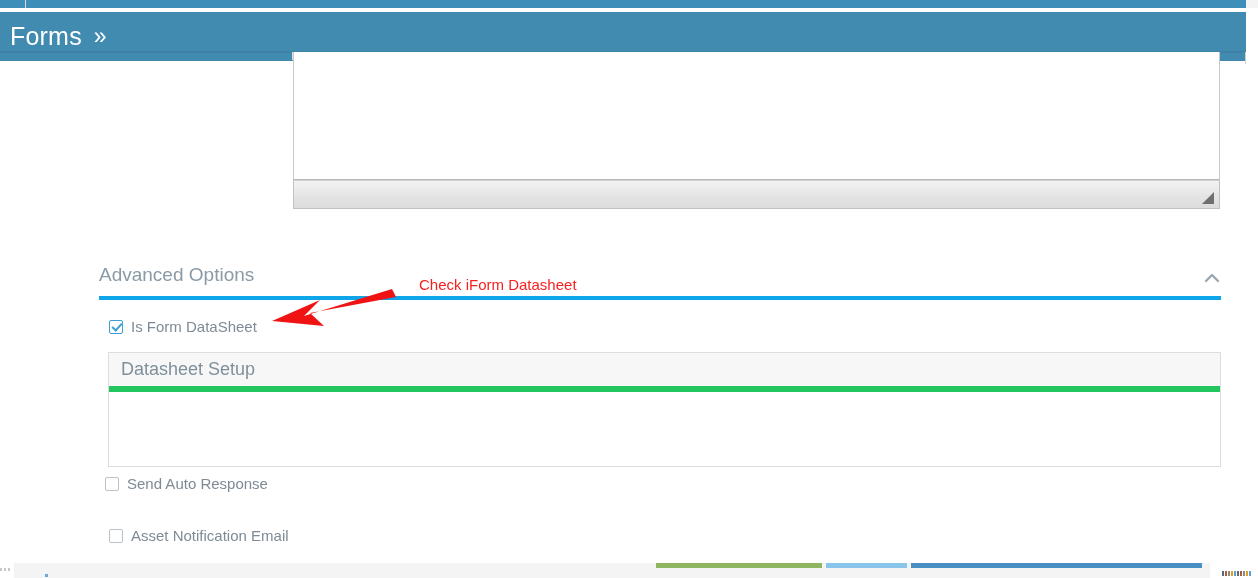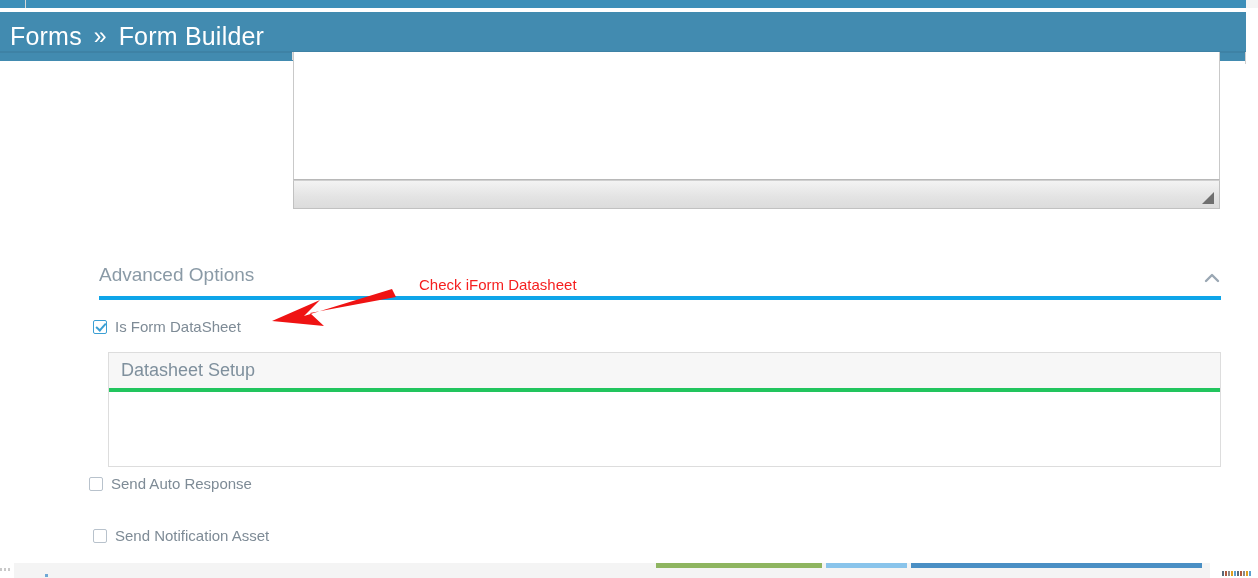--- a/index.html
+++ b/index.html
@@ -177,20 +177,21 @@
     height: 12px;
     cursor: pointer;
   }
   .chevron-up svg { display: block; }
 
   
   .cb-row {
     position: absolute;
     display: flex;
     align-items: center;
+    margin-left: 16px;
   }
   .cb-row .cbox {
     width: 14px;
     height: 14px;
     box-sizing: border-box;
     background: #ffffff;
     border: 1px solid #b8c2cc;
     border-radius: 2px;
     position: relative;
     flex: 0 0 auto;
@@ -228,21 +229,21 @@
     width: 1113px;
     height: 115px;
     box-sizing: border-box;
     border: 1px solid #dddddd;
     background: #ffffff;
   }
   .ds-panel-head {
     height: 39px;
     box-sizing: border-box;
     background: #f7f7f7;
-    border-bottom: 4px solid #22c55e;
+    border-bottom: 6px solid #22c55e;
     display: flex;
     align-items: center;
     padding-left: 12px;
   }
   .ds-panel-title {
     color: #7f909d;
     font-size: 18px;
     font-weight: 400;
   }
   .ds-panel-body {
@@ -354,21 +355,20 @@
 <div id="page">
 
   <div class="top-strip"></div>
   <div class="top-strip-right"></div>
   <div class="top-gap"></div>
   <div class="rail-left"></div>
 
   <div class="breadcrumb-bar">
     <span class="crumb">Forms</span>
     <span class="sep">»</span>
-    <span class="crumb">Form Builder</span>
   </div>
   <div class="header-shadow"></div>
 
   <div class="rail-a"></div>
   <div class="rail-b"></div>
 
   <div class="editor-wrap">
     <div class="editor-body"></div>
     <div class="editor-statusbar">
       <div class="resize-grip"></div>
@@ -397,21 +397,21 @@
     </div>
   </div>
 
   <div class="cb-row" id="row-auto-response">
     <span class="cbox"></span>
     <span class="cb-label">Send Auto Response</span>
   </div>
 
   <div class="cb-row" id="row-notify-email">
     <span class="cbox"></span>
-    <span class="cb-label">Send Notification Asset</span>
+    <span class="cb-label">Asset Notification Email</span>
   </div>
 
   <div class="footer-band"></div>
   <div class="footer-band-right"></div>
   <div class="btn-strip" id="btn-green"></div>
   <div class="btn-strip" id="btn-lblue"></div>
   <div class="btn-strip" id="btn-dblue"></div>
   <div class="footer-dots"></div>
   <div class="footer-dot-blue"></div>
   <div class="tray-icons"></div>

